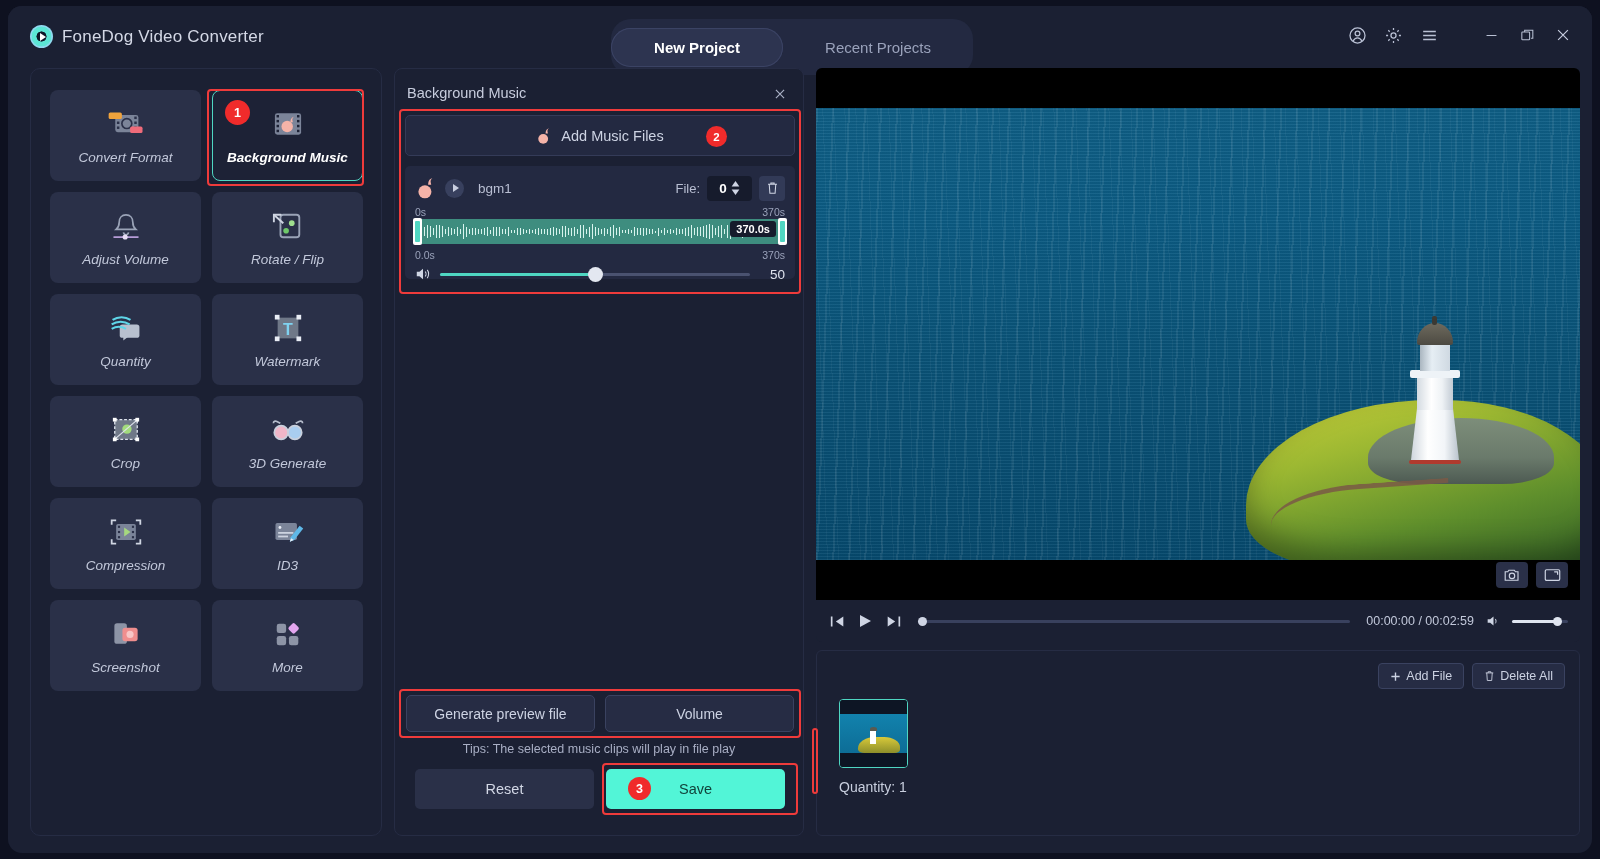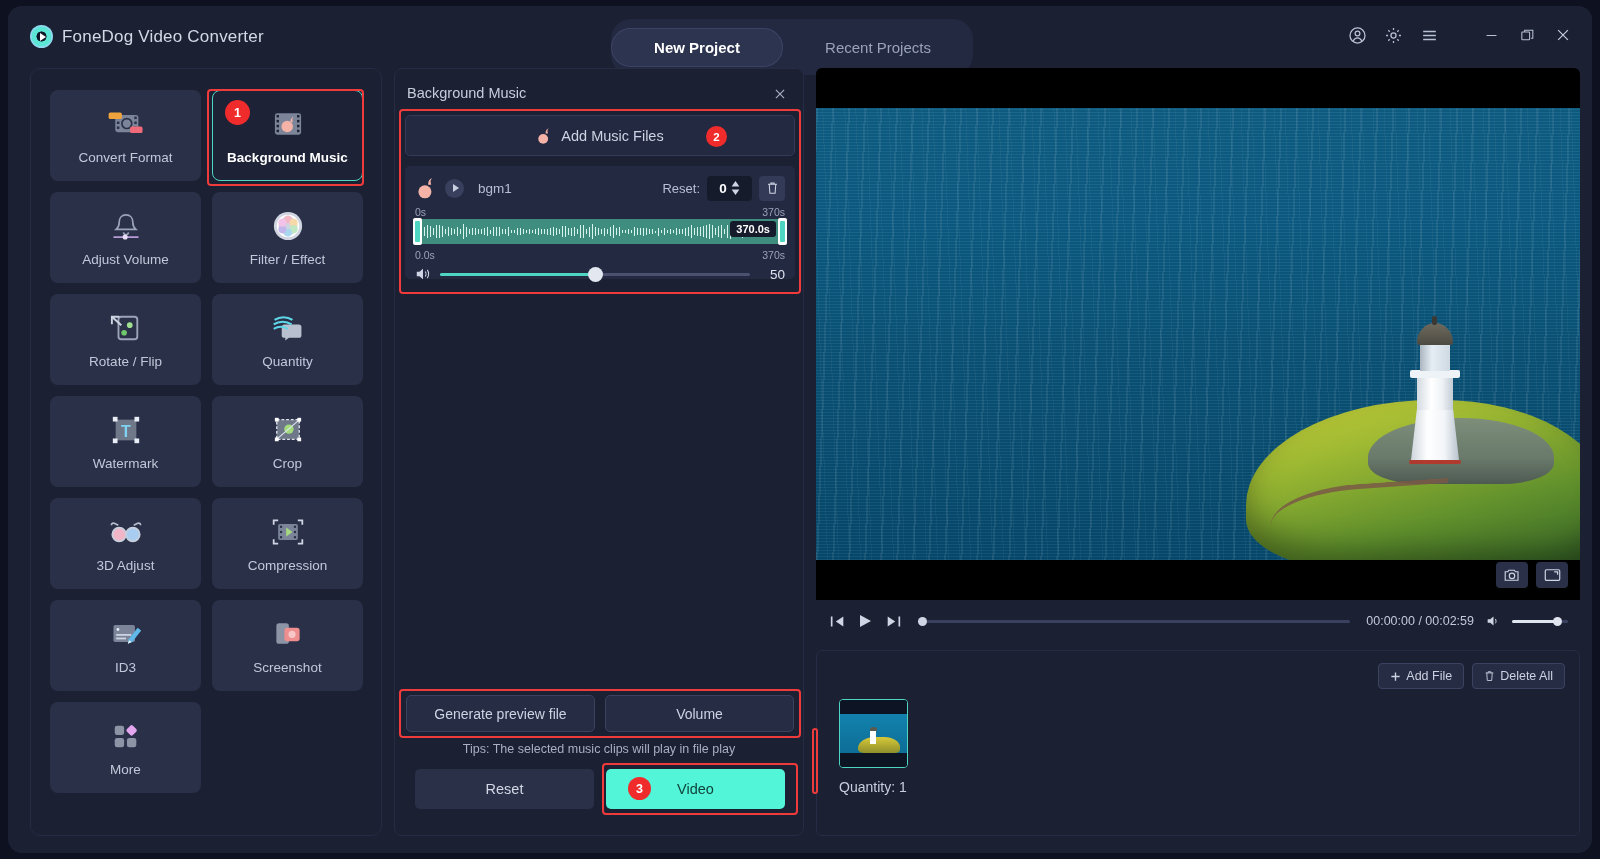--- a/index.html
+++ b/index.html
@@ -68,21 +68,21 @@
     position: absolute; left: 19px; top: 21px;
     width: 314px;
     display: flex; flex-wrap: wrap; gap: 11px 11px;
   }
   .tool {
     width: 151px; height: 91px;
     background: #2a3048; border-radius: 8px;
     display: flex; flex-direction: column; align-items: center; justify-content: center;
     gap: 9px; cursor: pointer; position: relative;
   }
-  .tool .lbl { color: #c2c8da; font-size: 13.5px; }
+  .tool .lbl { color: #c2c8da; font-size: 13.5px; font-style: italic; }
   .tool.selected { background: #1d2236; border: 1px solid #4fd6c2; }
   .tool.selected .lbl { color: #ffffff; font-weight: bold; }
   .tool .ico { width: 38px; height: 34px; display: flex; align-items: center; justify-content: center; }
 
   .badge {
     position: absolute; border-radius: 50%;
     background: #f02b2b; color: #fff;
     font-size: 12.5px; font-weight: bold;
     display: flex; align-items: center; justify-content: center;
     z-index: 6;
@@ -398,35 +398,20 @@
           <svg width="34" height="30" viewBox="0 0 40 34">
             <path d="M20 4c-5 0-8 3.6-8 8.5 0 5-2 7-3.6 8.5h23.2C30 19.5 28 17.5 28 12.5 28 7.6 25 4 20 4z" fill="none" stroke="#9aa3b7" stroke-width="2"></path>
             <path d="M17 24.5c.4 1.8 1.6 2.8 3 2.8s2.6-1 3-2.8" fill="none" stroke="#9aa3b7" stroke-width="2"></path>
             <rect x="5" y="29" width="30" height="2" rx="1" fill="#b79cd8"></rect>
             <circle cx="19" cy="30" r="3" fill="#e8ddf5"></circle>
           </svg>
         </div>
         <div class="lbl">Adjust Volume</div>
       </div>
 
-      <div class="tool">
-        <div class="ico">
-          <svg width="32" height="32" viewBox="0 0 34 34">
-            <circle cx="17" cy="17" r="15" fill="#cfd4e0"></circle>
-            <circle cx="17" cy="17" r="11" fill="none" stroke="#fff" stroke-width="2"></circle>
-            <circle cx="17" cy="10" r="4.2" fill="#f2b8c6"></circle>
-              <circle cx="23" cy="13.5" r="4.2" fill="#f6d9a8"></circle>
-            <circle cx="23" cy="20.5" r="4.2" fill="#bfe8c3"></circle>
-              <circle cx="17" cy="24" r="4.2" fill="#a9d7f0"></circle>
-            <circle cx="11" cy="20.5" r="4.2" fill="#c2b6ec"></circle>
-              <circle cx="11" cy="13.5" r="4.2" fill="#f2c2e8"></circle>
-          </svg>
-        </div>
-        <div class="lbl">Filter / Effect</div>
-      </div>
 
       <div class="tool">
         <div class="ico">
           <svg width="34" height="32" viewBox="0 0 36 34">
             <rect x="10" y="5" width="20" height="24" rx="3" fill="none" stroke="#9aa3b7" stroke-width="2"></rect>
             <circle cx="22" cy="14" r="3" fill="#9fdf8f"></circle>
               <circle cx="16" cy="22" r="3" fill="#6fc96a"></circle>
             <path d="M3 13 L3 5 L11 5" fill="none" stroke="#cfd5e2" stroke-width="2"></path>
             <path d="M3 5 L13 14" stroke="#cfd5e2" stroke-width="2"></path>
           </svg>
@@ -479,21 +464,21 @@
       <div class="tool">
         <div class="ico">
           <svg width="36" height="26" viewBox="0 0 42 28">
             <path d="M4 6c0-2 2-3 4-2l4 2" fill="none" stroke="#b6bdcc" stroke-width="2"></path>
             <path d="M38 6c0-2-2-3-4-2l-4 2" fill="none" stroke="#b6bdcc" stroke-width="2"></path>
             <circle cx="13" cy="17" r="8" fill="#f0b6c8" stroke="#c9d0dd" stroke-width="2"></circle>
             <circle cx="29" cy="17" r="8" fill="#a9cdf0" stroke="#c9d0dd" stroke-width="2"></circle>
             <path d="M21 15h0" stroke="#c9d0dd" stroke-width="2"></path>
           </svg>
         </div>
-        <div class="lbl">3D Adjust</div>
+        <div class="lbl">3D Generate</div>
       </div>
 
       <div class="tool">
         <div class="ico">
           <svg width="34" height="30" viewBox="0 0 38 32">
             <rect x="8" y="7" width="22" height="18" rx="2" fill="#7b8499"></rect>
             <rect x="10" y="9" width="2.4" height="2.4" fill="#2a3048"></rect>
               <rect x="10" y="14.8" width="2.4" height="2.4" fill="#2a3048"></rect>
               <rect x="10" y="20.6" width="2.4" height="2.4" fill="#2a3048"></rect>
             <rect x="25.6" y="9" width="2.4" height="2.4" fill="#2a3048"></rect>
@@ -569,21 +554,21 @@
 
       <div class="track">
         <div class="track-head">
           <svg class="note-ico" viewBox="0 0 18 22">
             <circle cx="8" cy="14.5" r="6" fill="#f5b3a8"></circle>
             <path d="M11 8c0-4.5 2-5.5 4-6.5-3 2.8-1.2 4.8-1.2 6.5z" fill="#f5b3a8"></path>
           </svg>
           <div class="play-ico"></div>
           <div class="track-name">bgm1</div>
           <div class="loop-wrap">
-            <span class="loop-lbl">Reset:</span>
+            <span class="loop-lbl">File:</span>
             <div class="spin">
               <span>0</span>
               <span class="arrows">
                 <svg width="9" height="6" viewBox="0 0 10 7">
                     <path d="M5 0l4.5 6.5h-9z" fill="#cfd5e4"></path>
                   </svg>
                 <svg width="9" height="6" viewBox="0 0 10 7">
                     <path d="M5 7L.5.5h9z" fill="#cfd5e4"></path>
                   </svg>
               </span>
@@ -755,21 +740,21 @@
       <div class="btn-sec">Volume</div>
     </div>
     <div class="hl" style="left:4px; top:620px; width:402px; height:49px;"></div>
 
     <div class="tips">Tips: The selected music clips will play in file play</div>
 
     <div class="act-row">
       <div class="btn-reset">Reset</div>
       <div class="btn-save">
         <span class="badge b3">3</span>
-        <span>Video</span>
+        <span>Save</span>
       </div>
     </div>
     <div class="hl" style="left:207px; top:694px; width:196px; height:52px;"></div>
   </div>
 
   <div class="right">
 
     <div class="video-card">
       <div class="video">
         <div class="frame">

